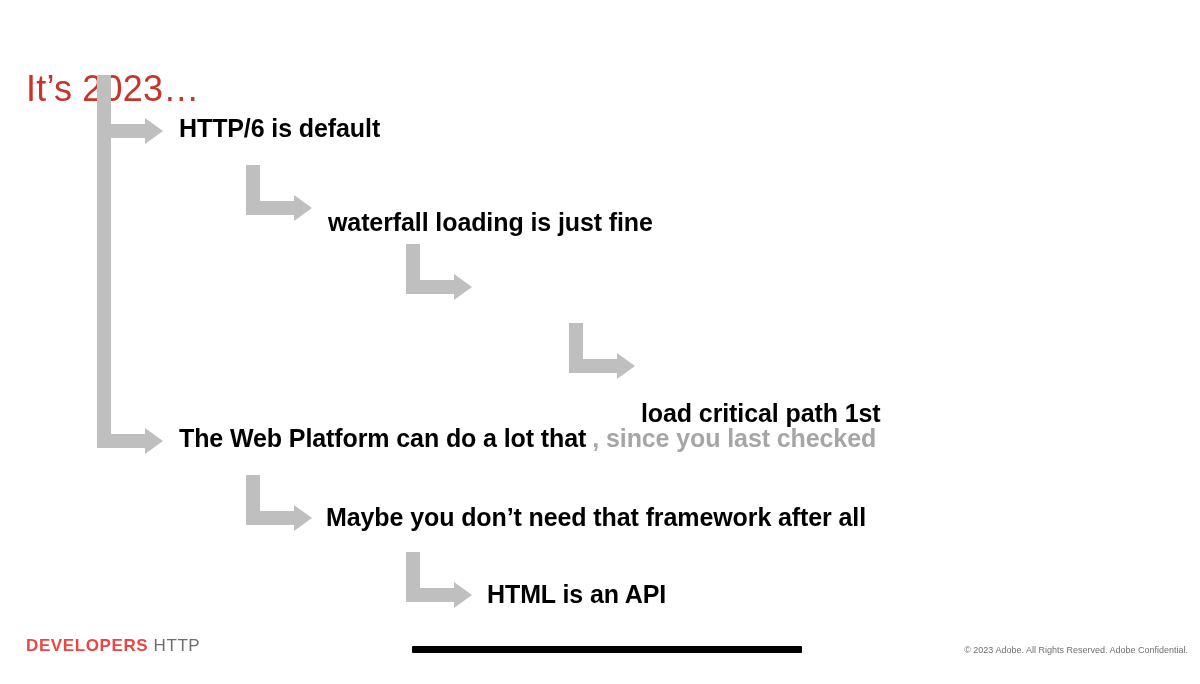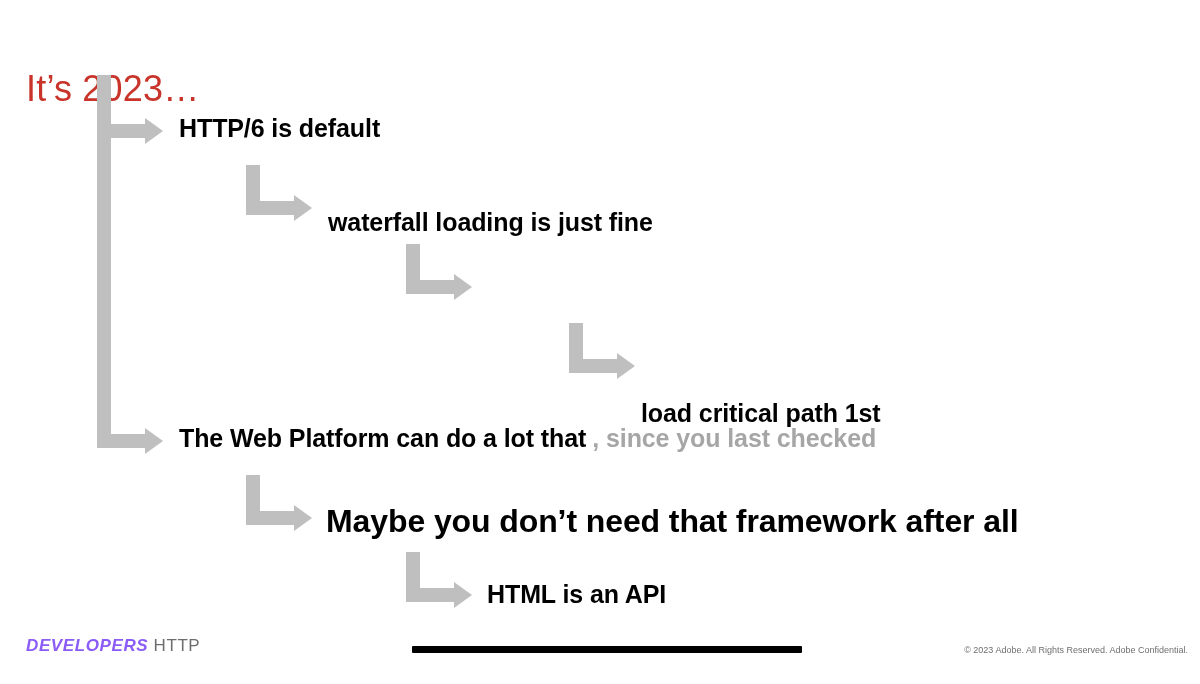--- a/index.html
+++ b/index.html
@@ -72,34 +72,34 @@
     color: #a6a6a6;
     font-weight: bold;
     margin-left: 6px;
   }
 
   .l1 { left: 179px; top: 114px; font-size: 25px; }
   .l2 { left: 328px; top: 208px; font-size: 25px; }
   .l3 { left: 487px; top: 272px; font-size: 25px; }
   .l4 { left: 641px; top: 351px; font-size: 25px; margin-top: 48px; }
   .l5 { left: 179px; top: 424px; font-size: 25px; }
-  .l6 { left: 326px; top: 503px; font-size: 32px; }
+  .l6 { left: 326px; top: 503px; font-size: 25px; }
   .l7 { left: 487px; top: 580px; font-size: 25px; }
 
   
   .footer-logo {
     position: absolute;
     left: 26px;
     bottom: 28px;
     font-size: 17px;
     font-weight: bold;
     letter-spacing: 0.6px;
     white-space: nowrap;
   }
-  .footer-logo .dev { color: #8b5cf6; font-style: italic; }
+  .footer-logo .dev { color: #ef4444; }
   .footer-logo .live { color: #6d6d6d; font-weight: normal; }
 
   .footer-bar {
     position: absolute;
     left: 412px;
     bottom: 31px;
     width: 390px;
     height: 7px;
     background: #000000;
     border-radius: 1px;

